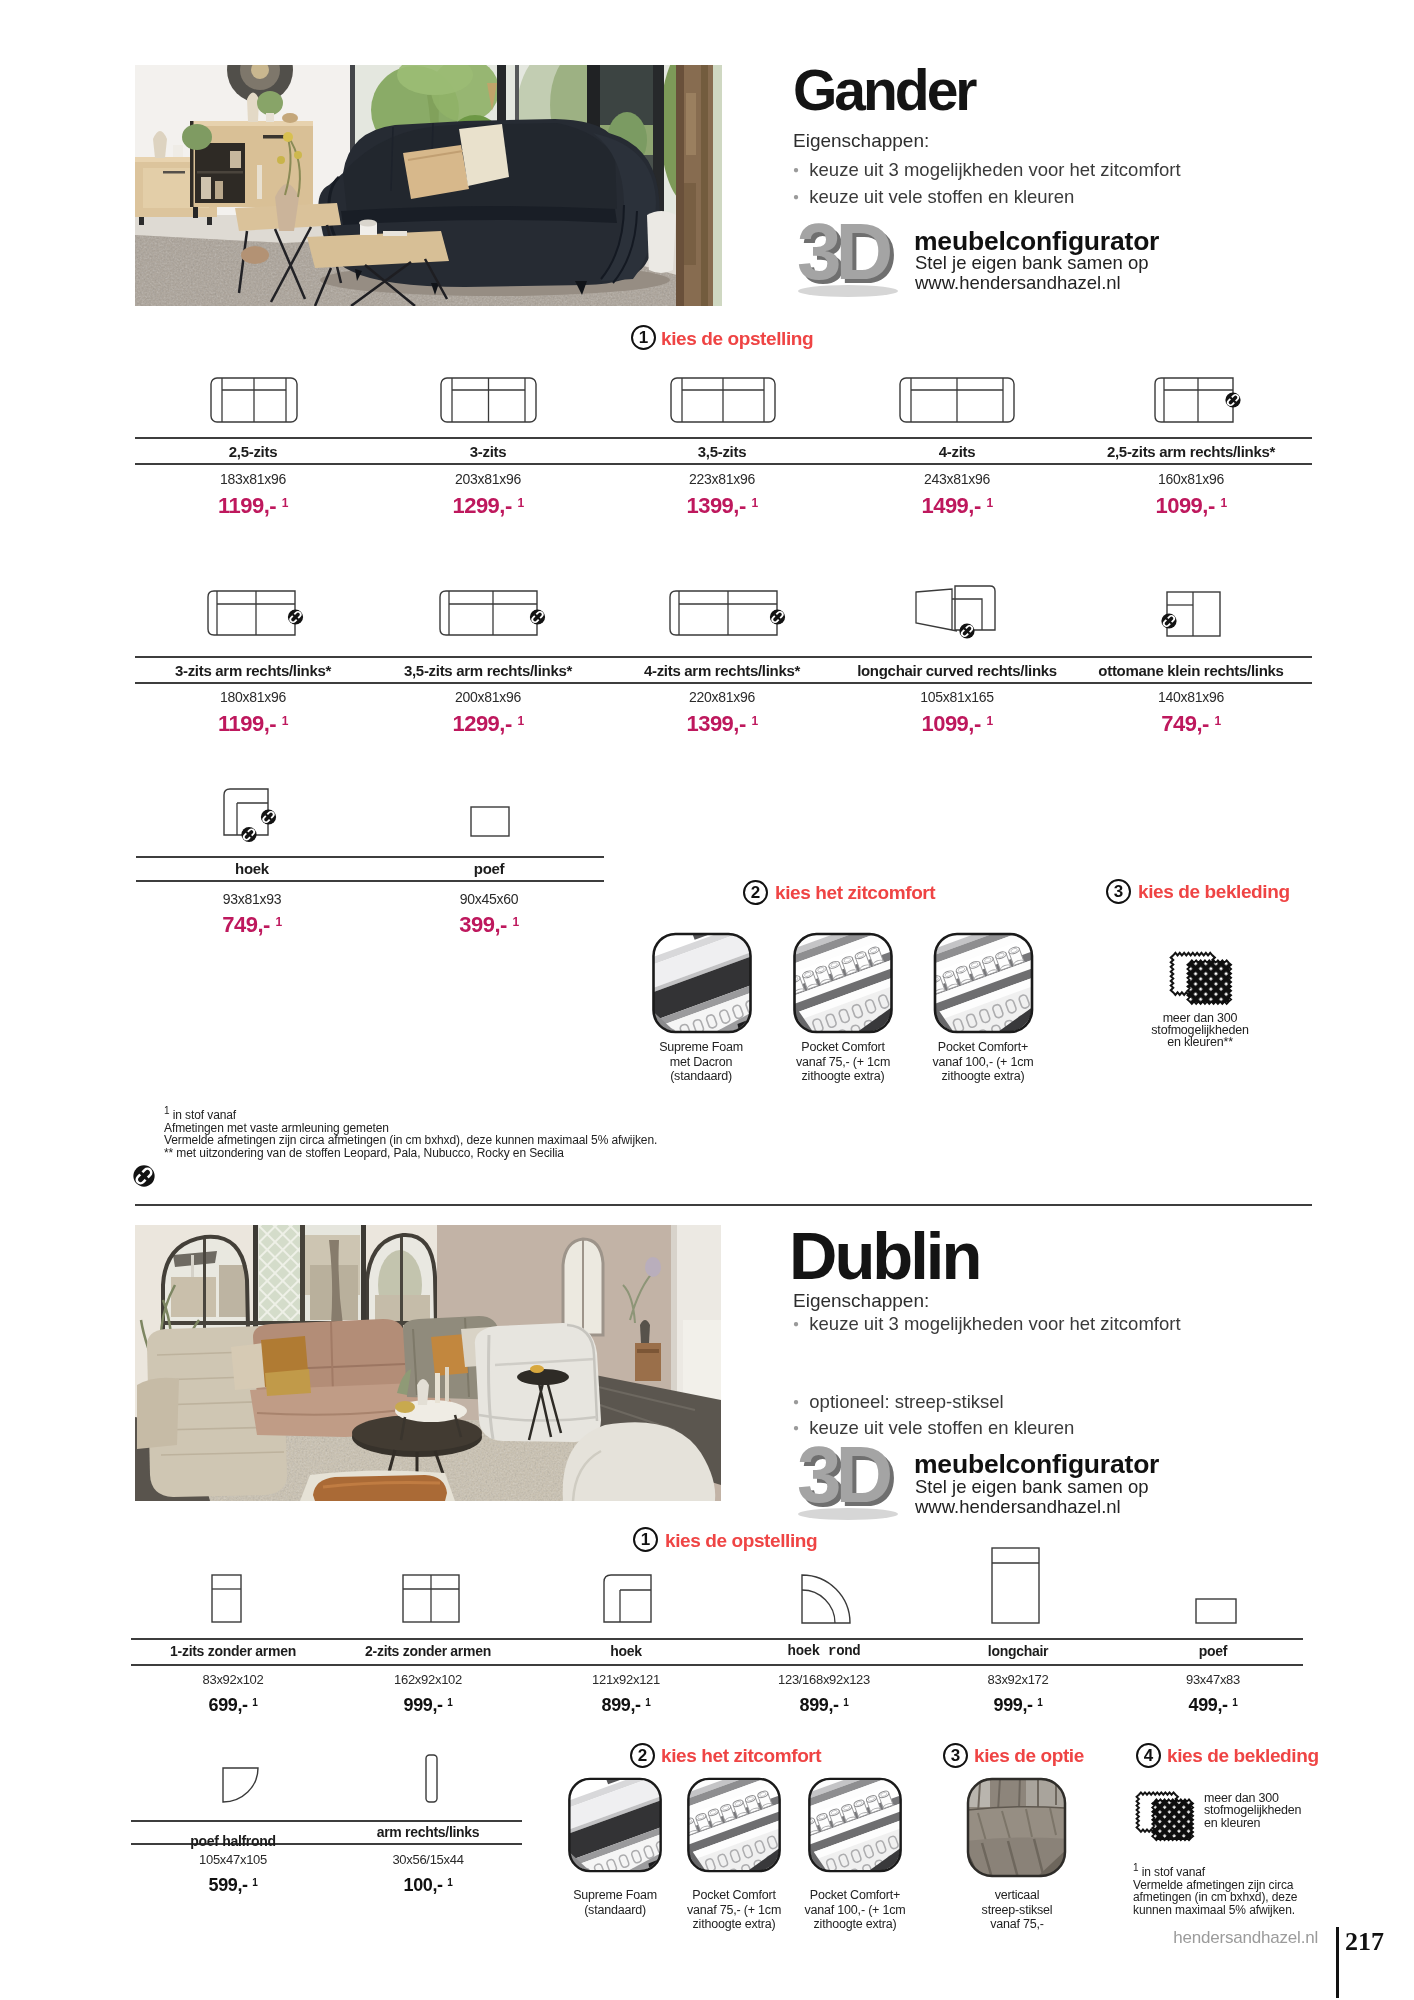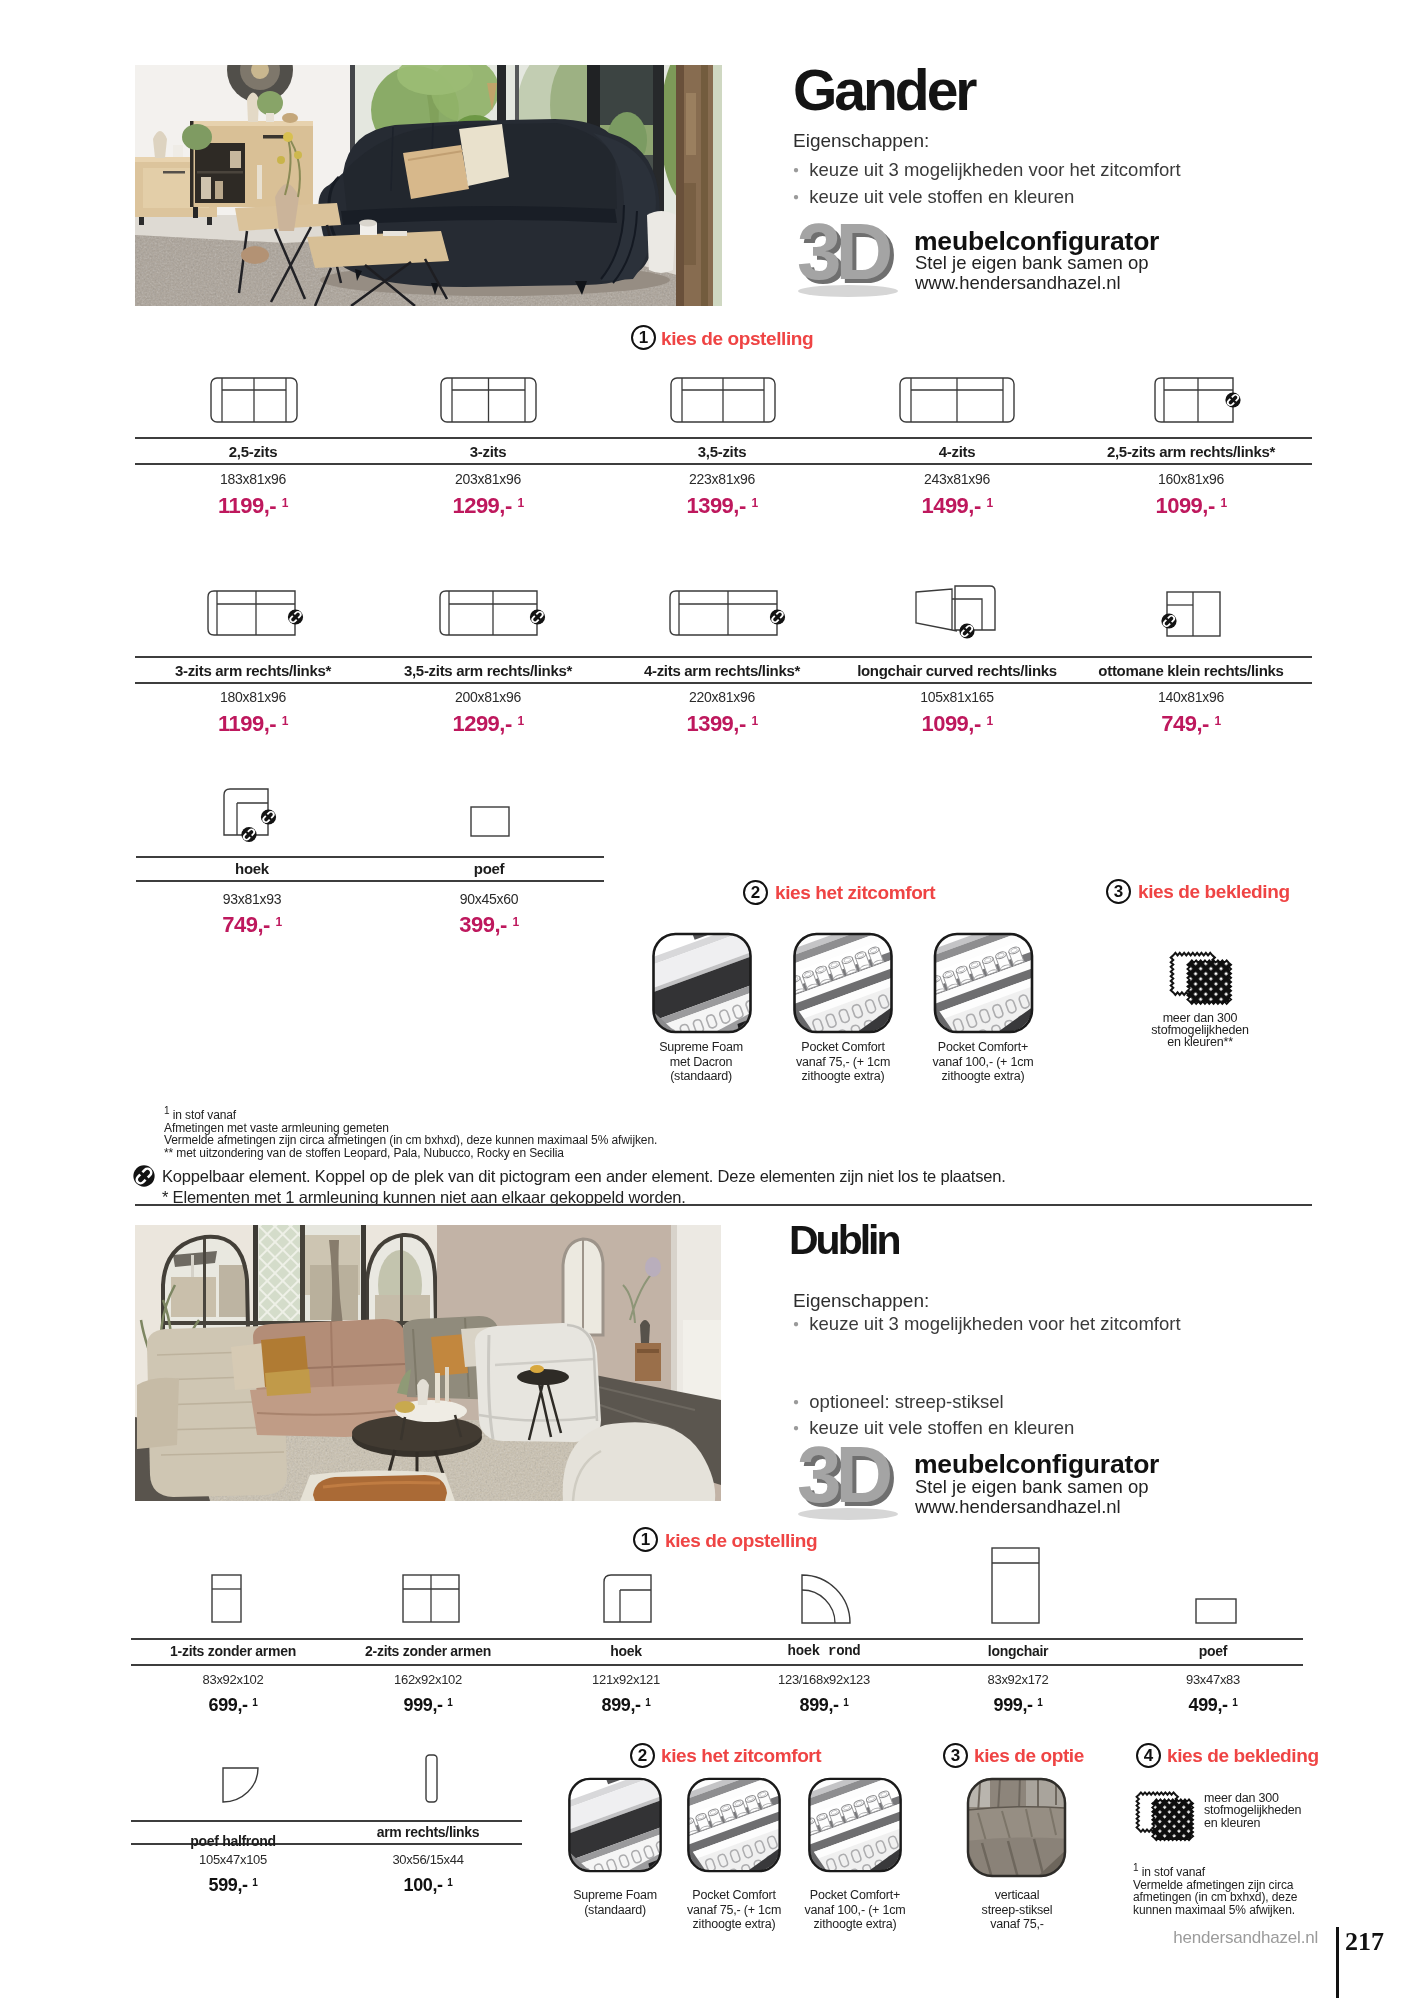--- a/index.html
+++ b/index.html
@@ -461,21 +461,20 @@
 <div class="abs ctr cap" style="left:1100px;top:1012px;width:200px;line-height:12px;">meer dan 300<br>stofmogelijkheden<br>en kleuren**</div>
 
 <div class="abs fn" style="left:164px;top:1105px;"><sup>1</sup> in stof vanaf<br>Afmetingen met vaste armleuning gemeten<br>Vermelde afmetingen zijn circa afmetingen (in cm bxhxd), deze kunnen maximaal 5% afwijken.<br>** met uitzondering van de stoffen Leopard, Pala, Nubucco, Rocky en Secilia</div>
 
 <svg class="abs" style="left:133px;top:1165px;" width="22" height="22" viewBox="-11 -11 22 22">
       <g transform="scale(1.4)">
         <use href="#lk"></use>
       </g>
     </svg>
 
-<div class="abs" style="left:162px;top:1166px;font-size:16.5px;line-height:21px;color:#222;letter-spacing:-0.2px;">Koppelbaar element. Koppel op de plek van dit pictogram een ander element. Deze elementen zijn niet los te plaatsen.<br>* Elementen met 1 armleuning kunnen niet aan elkaar gekoppeld worden.</div>
 
 <div class="rule" style="left:135px;top:1204px;width:1177px;"></div>
 
 <svg class="abs" style="left:135px;top:1225px;" width="586" height="276" viewBox="0 0 586 276">
   <defs>
     <clipPath id="ph2">
           <rect width="586" height="276"></rect>
         </clipPath>
     <pattern id="lat" width="11" height="11" patternUnits="userSpaceOnUse" patternTransform="rotate(45)">
       <rect width="11" height="11" fill="#d4dcca"></rect>
@@ -589,21 +588,21 @@
 
   <path d="M165,276 L175,250 Q240,242 310,248 L320,276 Z" fill="#e6e2d6"></path>
   <path d="M178,270 Q180,254 200,252 L290,250 Q310,251 312,268 L310,276 L180,276 Z" fill="#aa6a36"></path>
   <path d="M188,262 Q240,256 305,258" stroke="#c07c42" stroke-width="3" fill="none"></path>
 
   <path d="M428,276 Q424,215 470,200 Q540,188 566,228 Q582,254 580,276 Z" fill="#e5e2da"></path>
   <path d="M438,276 Q440,240 466,226" stroke="#cfccc2" stroke-width="2.5" fill="none"></path>
   </g>
 </svg>
 
-<div class="abs" style="left:789px;top:1217px;font-size:41px;font-weight:bold;letter-spacing:-3px;color:#141414;">Dublin</div>
+<div class="abs" style="left:789px;top:1217px;font-size:67px;font-weight:bold;letter-spacing:-3px;color:#141414;">Dublin</div>
 
 <div class="abs" style="left:793px;top:1290px;font-size:19px;color:#2e2e2e;">Eigenschappen:</div>
 
 <div class="abs" style="left:793px;top:1313px;font-size:18.5px;color:#3a3a3a;"><span style="color:#9a9a9a;font-size:10px;vertical-align:3px;">●</span>&nbsp; keuze uit 3 mogelijkheden voor het zitcomfort</div>
 
 
 <div class="abs" style="left:793px;top:1391px;font-size:18.5px;color:#3a3a3a;"><span style="color:#9a9a9a;font-size:10px;vertical-align:3px;">●</span>&nbsp; optioneel: streep-stiksel</div>
 
 <div class="abs" style="left:793px;top:1417px;font-size:18.5px;color:#3a3a3a;"><span style="color:#9a9a9a;font-size:10px;vertical-align:3px;">●</span>&nbsp; keuze uit vele stoffen en kleuren</div>
 

